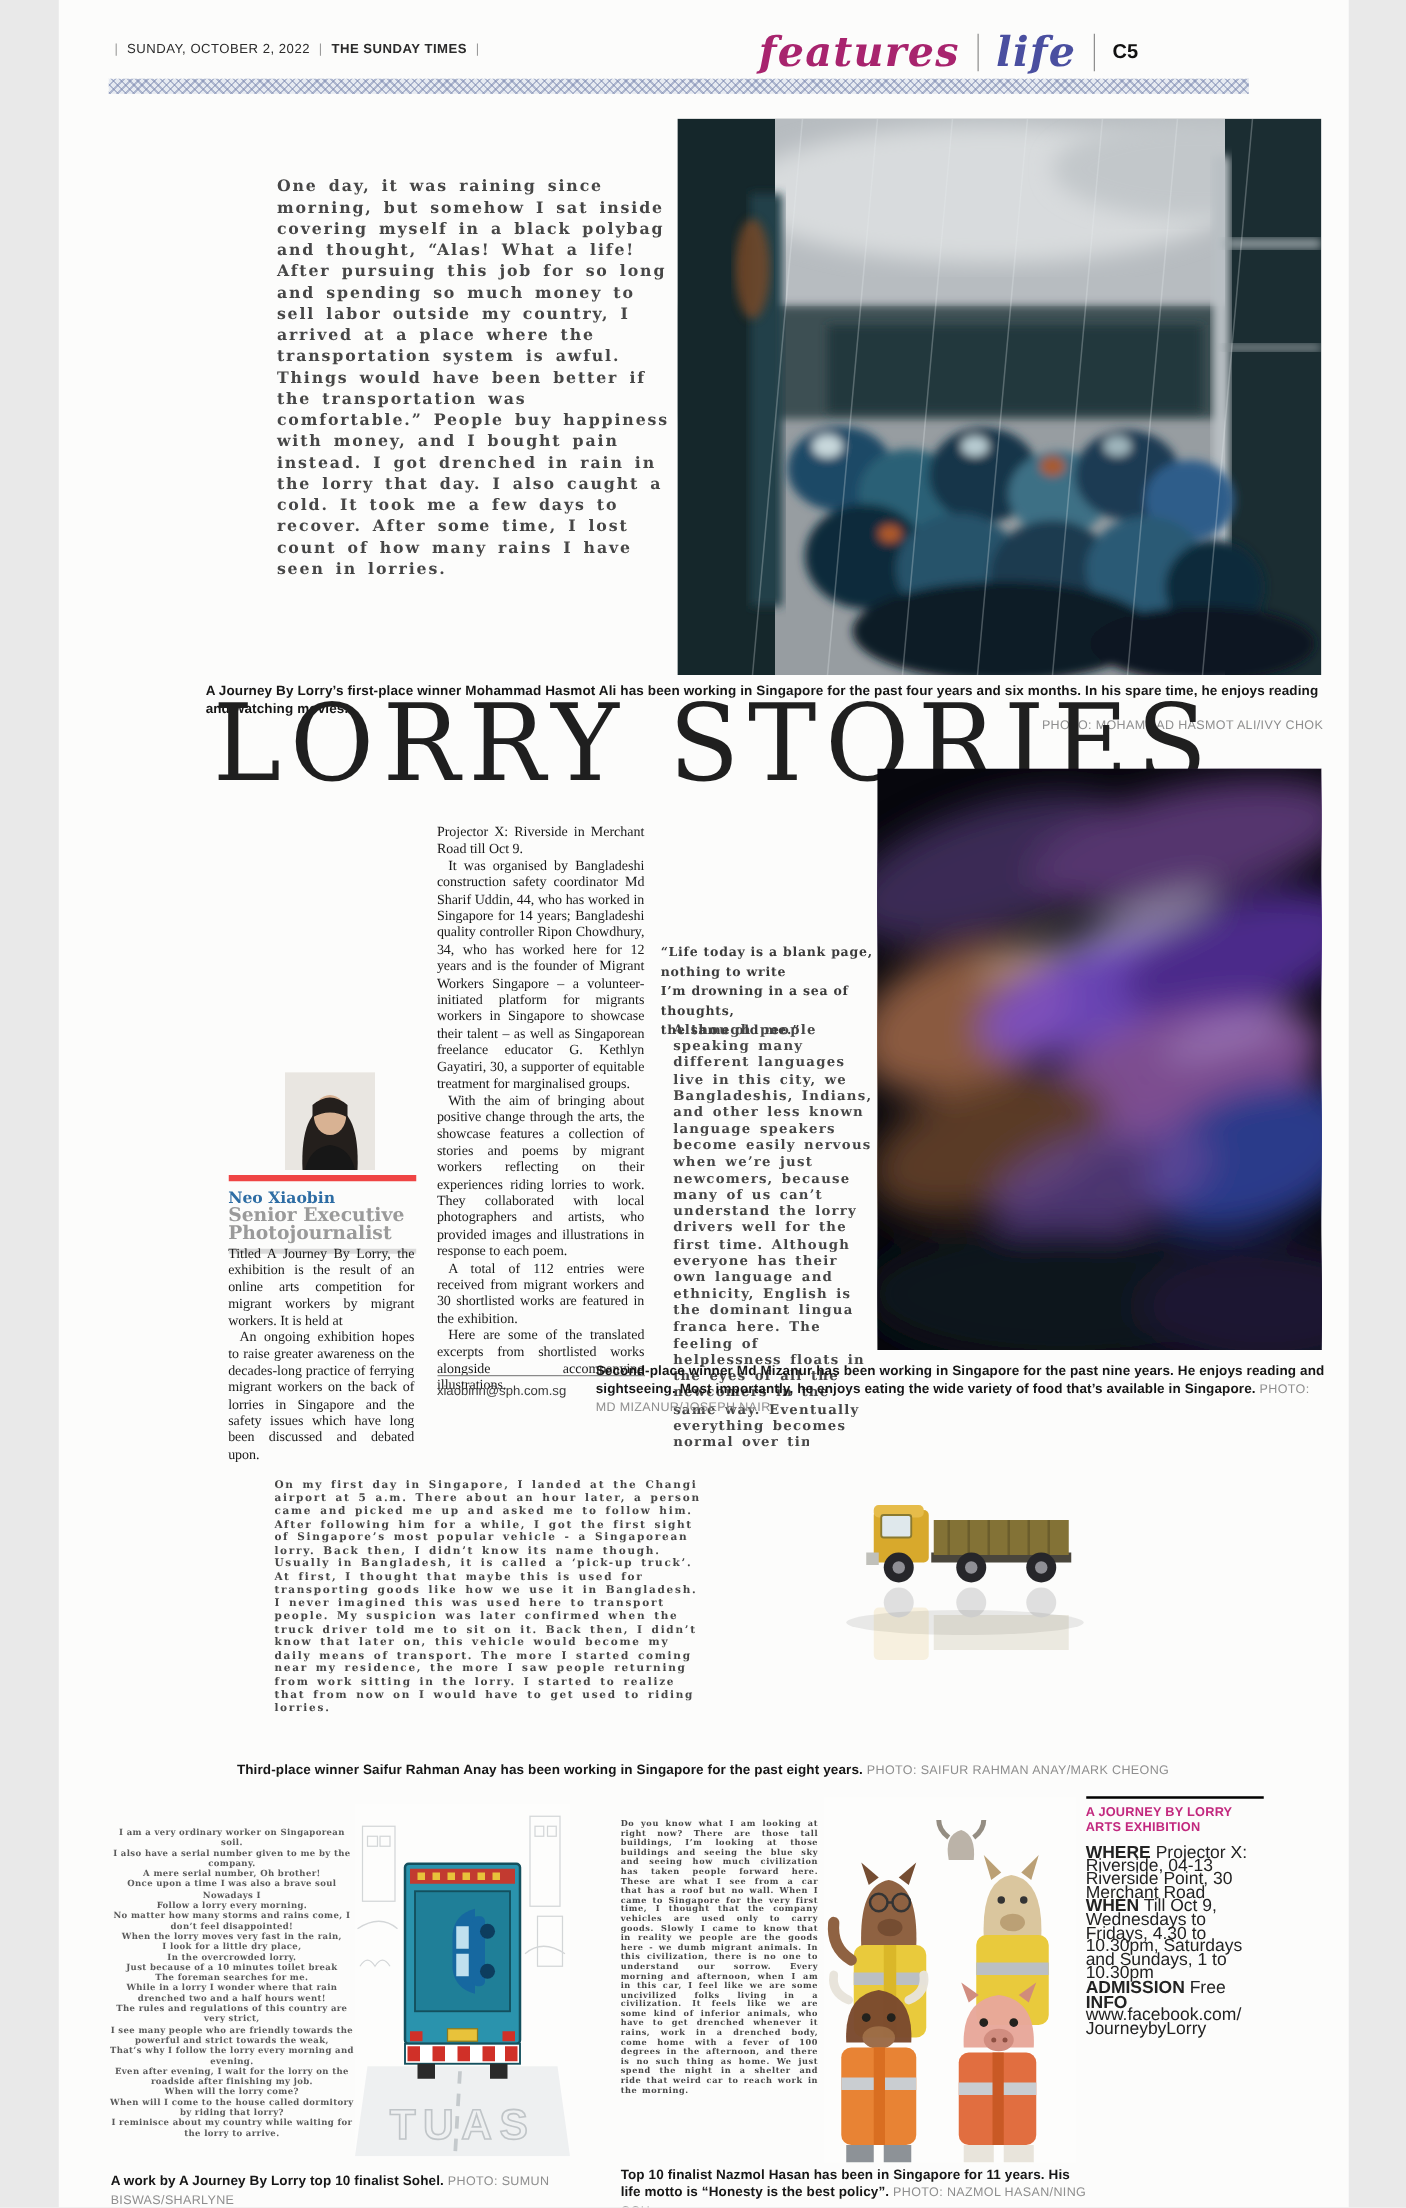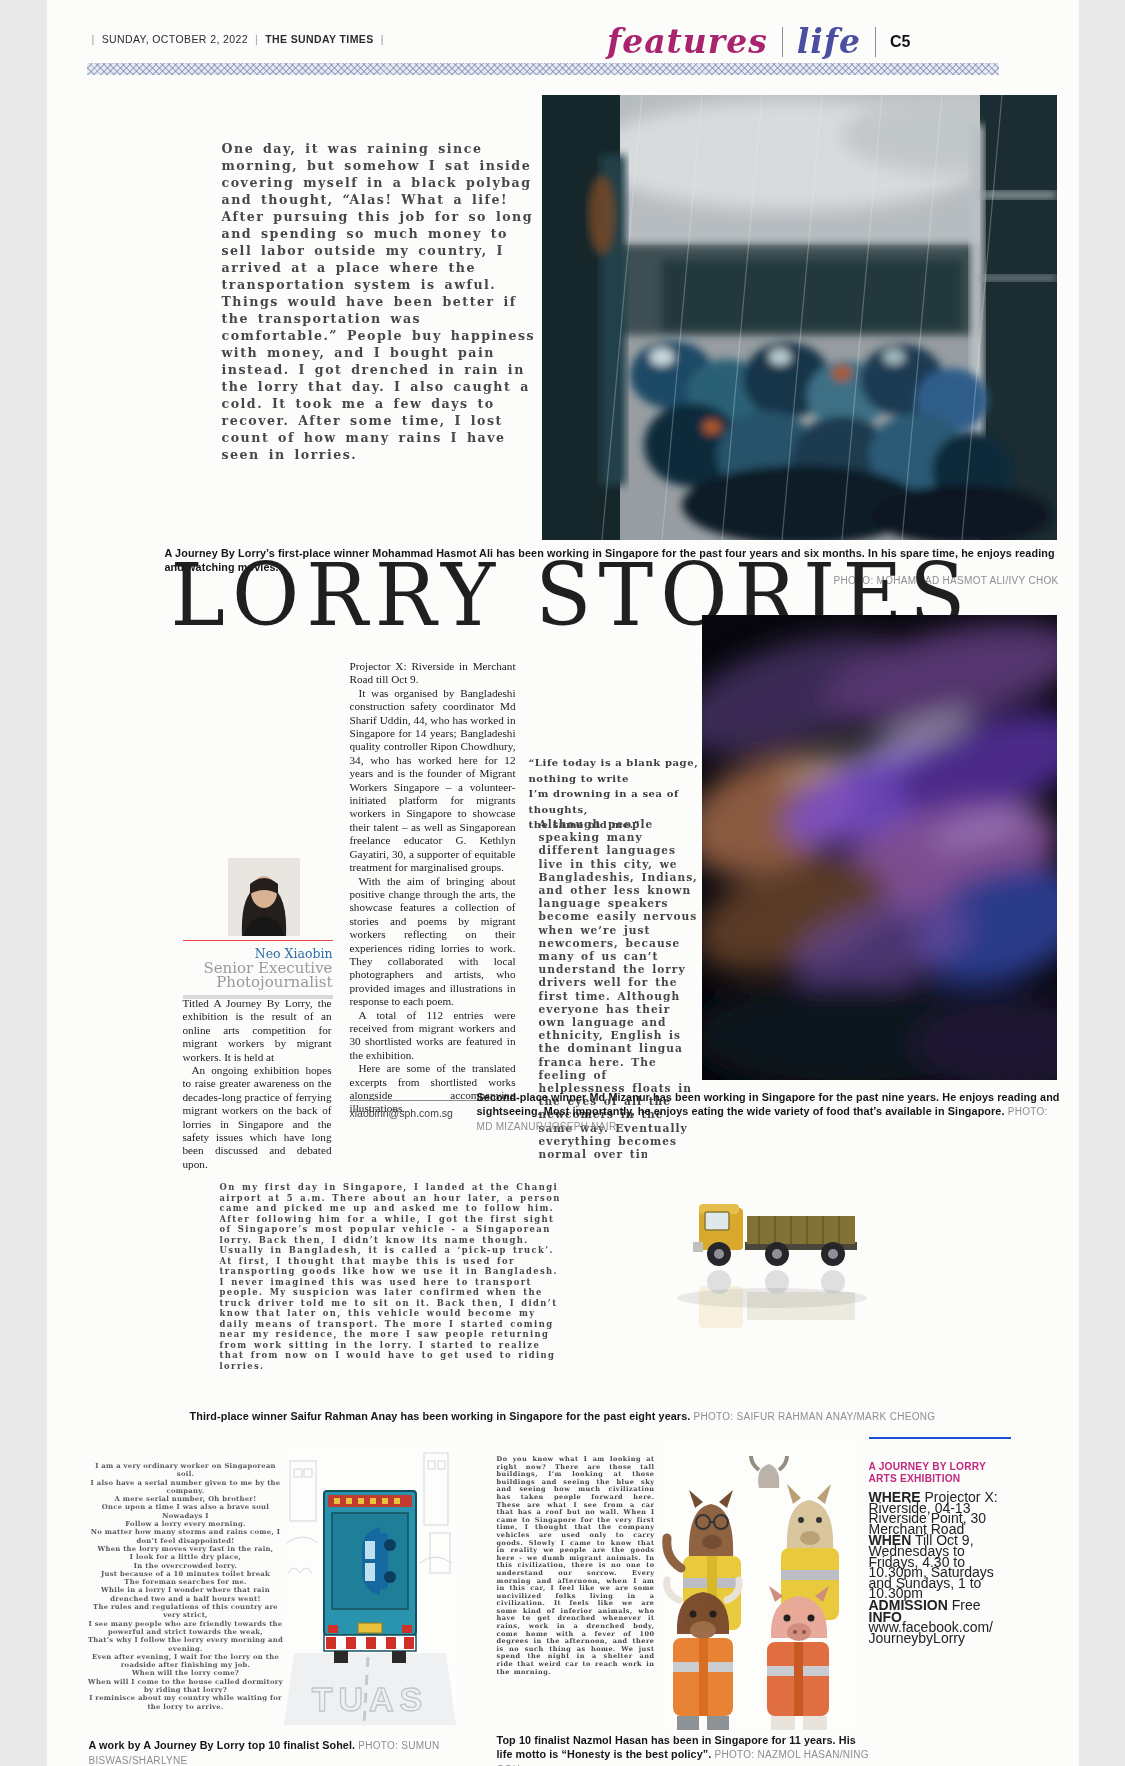--- a/index.html
+++ b/index.html
@@ -60,22 +60,22 @@
     letter-spacing:7px; color:#1f1f1f; transform:scaleY(1.04);
   }
   
   #standfirst {
     position:absolute; left:136px; top:646px; width:152px;
     font-family:"DejaVu Serif", serif; font-weight:700; font-size:15.6px; line-height:21.5px; color:#101010;
   }
   #headshot { position:absolute; left:181px; top:858px; width:72px; height:78px; background:#e7e4df; }
   #bylineblock {
     position:absolute; left:136px; top:940px; width:150px;
-    border-top:1px solid #ef4444; padding-top:5px;
-    font-family:"DejaVu Serif", serif; font-weight:400;text-align:right;
+    border-top:5px solid #ef4444; padding-top:5px;
+    font-family:"DejaVu Serif", serif; font-weight:700;
   }
   #bylineblock .name { color:#2e6da4; font-size:12.5px; line-height:15px; }
   #bylineblock .role { color:#9a9a9a; font-size:15px; line-height:14px; }
   #bylineblock .endrule { margin-top:6px; height:4px; background:#d9d9d9; }
   .body-col {
     position:absolute; font-size:11.2px; line-height:13.4px; text-align:justify; color:#191919;
     font-family:"Liberation Serif", serif;
   }
   .body-col .para + .para { text-indent:9px; }
   #col1body { left:136px; top:997px; width:149px; }
@@ -103,21 +103,21 @@
     color:#5a5a5a; letter-spacing:.3px;
   }
   #truckdraw { position:absolute; left:237px; top:1443px; width:172px; height:282px; }
   #excerpt4 {
     position:absolute; left:450px; top:1456px; width:158px;
     font-size:6.5px; line-height:7.6px; letter-spacing:.5px; word-spacing:1px; text-align:justify;
   }
   #animals { position:absolute; left:612px; top:1438px; width:202px; height:292px; }
   #infobox {
     position:absolute; left:822px; top:1437px; width:142px;
-    border-top:2px solid #1d4ed8; padding-top:22px;
+    border-top:2px solid #000000; padding-top:6px;
     font-family:"Liberation Sans", sans-serif;
   }
   #infobox .ib-title { color:#c2287e; font-weight:700; font-size:10.2px; line-height:12px; letter-spacing:.2px; }
   #infobox .ib-body { margin-top:7px; font-size:14px; line-height:10.6px; color:#222; }
   #infobox .ib-body b { font-weight:700; }
   #infobox .ib-row { margin-bottom:1px; }
 </style>
 </head>
 <body>
 

